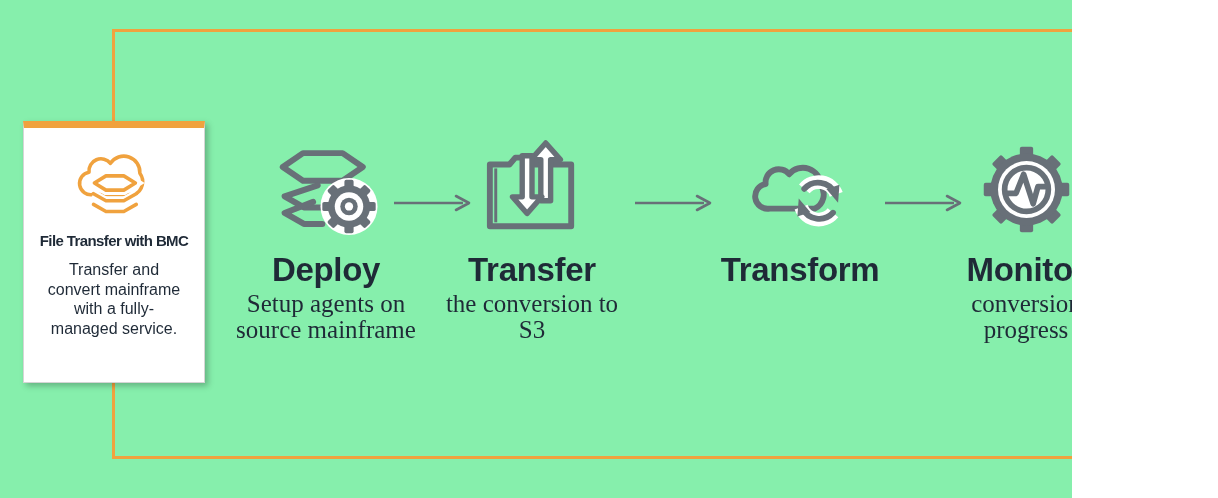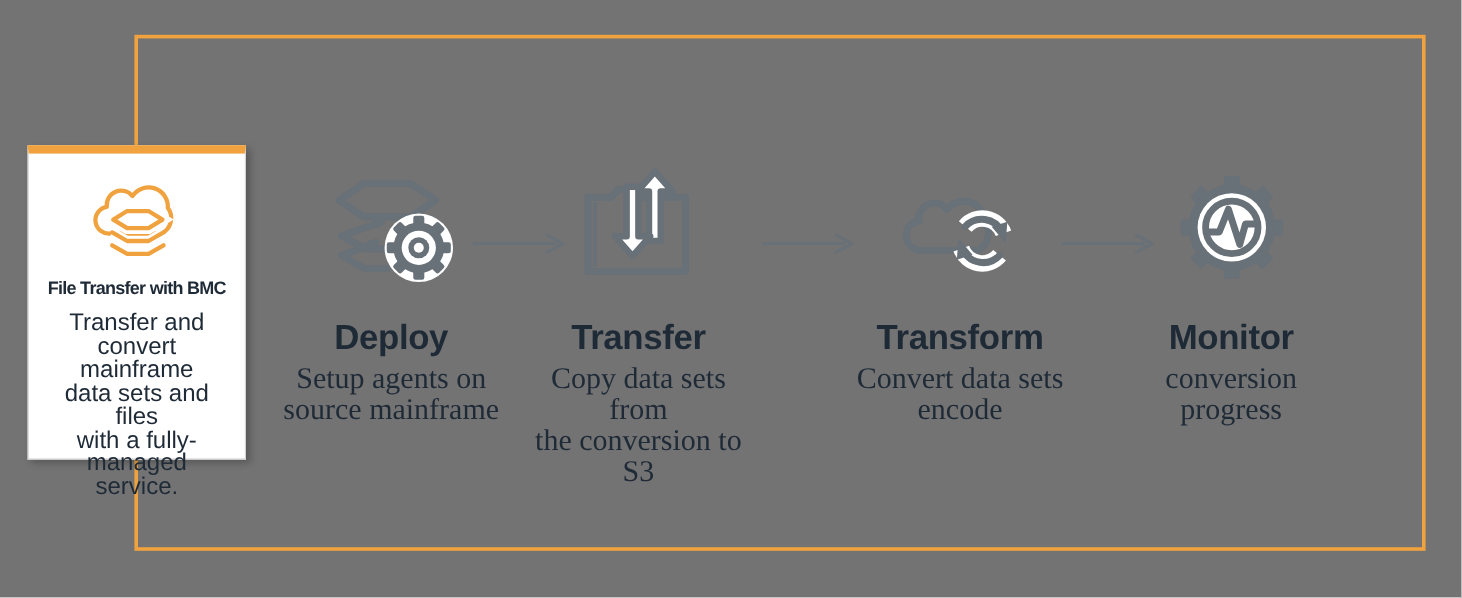--- a/index.html
+++ b/index.html
@@ -4,38 +4,38 @@
 <style>
   :root{
     --accent:#F0A23E;
     --icon:#687078;
     --text:#1F2A37;
     --card-border:#D5D5D5;
   }
   *{box-sizing:border-box;}
   html,body{margin:0;padding:0;background:#fff;}
   body{font-family:"Liberation Sans", sans-serif;color:var(--text);}
-  .canvas{position:relative;width:1218px;height:498px;background:#737373;overflow:hidden;}
+  .canvas{position:relative;width:1072px;height:498px;background:#86efac;overflow:hidden;}
 
   
   .boundary{position:absolute;left:112px;top:29px;width:1076px;height:430px;
     border:3px solid var(--accent);background:transparent;z-index:1;}
 
   
   .card{position:absolute;left:23px;top:121px;width:182px;height:262px;
     background:#fff;border:1px solid var(--card-border);border-top:7px solid var(--accent);
     box-shadow:3px 3px 6px rgba(0,0,0,0.25);z-index:2;text-align:center;}
   .card-icon-wrap{margin:14px auto 0;width:90px;height:82px;display:flex;align-items:center;justify-content:center;}
   .card-title{font-size:15px;font-weight:bold;letter-spacing:-0.6px;white-space:nowrap;margin-top:8px;color:var(--text);}
-  .card-desc{margin:11px auto 0;max-width:150px;font-size:20px;line-height:19.5px;color:var(--text);}
+  .card-desc{margin:11px auto 0;max-width:150px;font-size:16px;line-height:19.5px;color:var(--text);}
 
   
   .step{position:absolute;top:138px;width:240px;text-align:center;z-index:1;}
   .step .icon-box{height:102px;display:flex;align-items:center;justify-content:center;}
-  .step-title{font-size:29px;font-weight:bold;line-height:32px;margin-top:26px;letter-spacing:-0.3px;color:var(--text);}
+  .step-title{font-size:33px;font-weight:bold;line-height:32px;margin-top:14px;letter-spacing:-0.3px;color:var(--text);}
   .step-desc{margin:5px auto 0;max-width:200px;font-size:25px;line-height:26px;color:var(--text);font-family:Liberation Serif, serif;}
 
   .step-deploy{left:206px;}
   .step-transfer{left:412px;}
   .step-transform{left:680px;}
   .step-monitor{left:906px;}
 
   
   .flow-arrow{position:absolute;top:194px;width:84px;height:18px;z-index:1;}
   .arrow-1{left:393px;}
@@ -69,21 +69,20 @@
         <path class="halo" stroke-width="9" d="M 27,58 L 41,66 H 61 L 75,58"></path>
         <path class="ostk" stroke-width="4" stroke-linejoin="round" stroke-linecap="round" d="M 27,58 L 41,66 H 61 L 75,58"></path>
         <path class="halo" stroke-width="9" d="M 27,70 L 41,78 H 61 L 75,70"></path>
         <path class="ostk" stroke-width="4" stroke-linejoin="round" stroke-linecap="round" d="M 27,70 L 41,78 H 61 L 75,70"></path>
       </svg>
     </div>
     <div class="card-title">File Transfer with BMC</div>
     <div class="card-desc">
       <div>Transfer and</div>
       <div>convert mainframe</div>
-      <div>data sets and files</div>
       <div>with a fully-</div>
       <div>managed service.</div>
     </div>
   </div>
 
   <div class="step step-deploy">
     <div class="icon-box">
       <svg width="104" height="92" viewBox="0 0 110 100" aria-hidden="true">
 
         <path class="stk" stroke-width="6.5" stroke-linejoin="round" d="M 8,26 L 30,11 H 73 L 95,26 L 73,41 H 30 Z"></path>
@@ -129,21 +128,20 @@
         <path class="stk" stroke-width="6" stroke-linejoin="round" d="M 7,88 V 25 H 27 L 33,18 H 49 V 25 H 90 V 88 Z"></path>
         <path class="stk" stroke-width="3" d="M 13,29 V 84"></path>
 
         <path class="fwstk" stroke-width="5.5" stroke-linejoin="round" d="M 59,62 V 20 H 49 L 64,3 L 79,20 H 69 V 62 Z"></path>
 
         <path class="fwstk" stroke-width="5.5" stroke-linejoin="round" d="M 40,16 V 58 H 30 L 45,75 L 60,58 H 50 V 16 Z"></path>
       </svg>
     </div>
     <div class="step-title">Transfer</div>
     <div class="step-desc">
-      <div>Copy data sets from</div>
       <div>the conversion to S3</div>
     </div>
   </div>
 
   <svg class="flow-arrow arrow-2" viewBox="0 0 84 18">
     <line class="stk" stroke-width="2.6" x1="1" y1="9" x2="70" y2="9"></line>
     <path class="stk" stroke-width="2.6" stroke-linecap="round" stroke-linejoin="round" d="M 63,2 L 76,9 L 63,16"></path>
   </svg>
 
   <div class="step step-transform">
@@ -154,24 +152,20 @@
 
         <path class="halo" stroke-width="14" d="M 59.4,39.8 A 19,19 0 0 1 91.9,45.5"></path>
         <path class="halo" stroke-width="14" d="M 88.6,64.2 A 19,19 0 0 1 56.1,58.5"></path>
         <path class="stk" stroke-width="6" stroke-linecap="round" d="M 59.4,39.8 A 19,19 0 0 1 90.5,44.2"></path>
         <path class="stk" stroke-width="6" stroke-linecap="round" d="M 88.6,64.2 A 19,19 0 0 1 57.5,59.6"></path>
         <path class="fg" d="M -8,-7 L 9,0 L -8,7 Z" transform="translate(91,45.5) rotate(72)"></path>
         <path class="fg" d="M -8,-7 L 9,0 L -8,7 Z" transform="translate(56.5,58.2) rotate(252)"></path>
       </svg>
     </div>
     <div class="step-title">Transform</div>
-    <div class="step-desc">
-      <div>Convert data sets</div>
-      <div>encode</div>
-    </div>
   </div>
 
   <svg class="flow-arrow arrow-3" viewBox="0 0 84 18">
     <line class="stk" stroke-width="2.6" x1="1" y1="9" x2="70" y2="9"></line>
     <path class="stk" stroke-width="2.6" stroke-linecap="round" stroke-linejoin="round" d="M 63,2 L 76,9 L 63,16"></path>
   </svg>
 
   <div class="step step-monitor">
     <div class="icon-box">
       <svg width="95" height="95" viewBox="0 0 100 100" aria-hidden="true">

